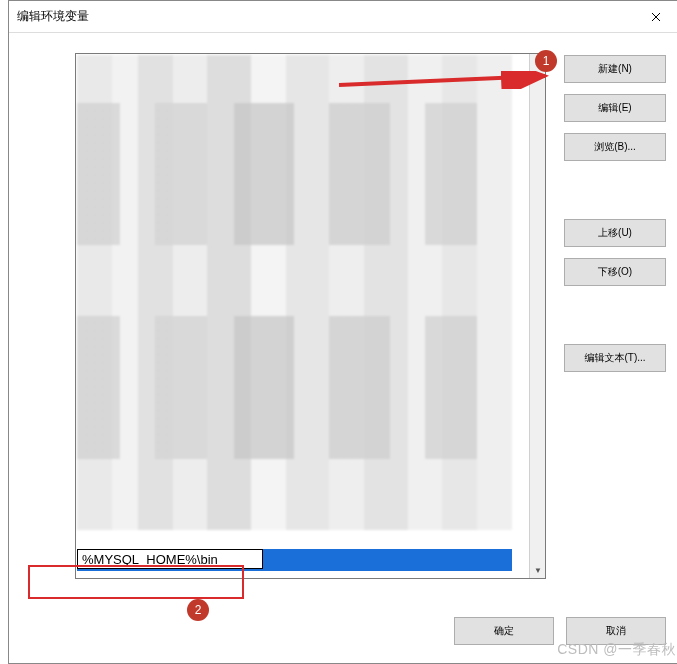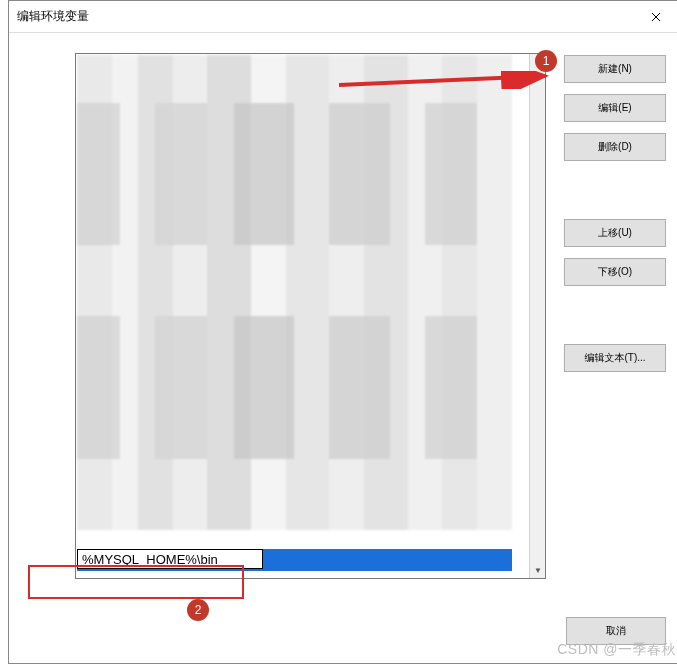--- a/index.html
+++ b/index.html
@@ -230,31 +230,32 @@
           <div class="scrollbar">
             <div class="scrollbar-arrow">▲</div>
             <div class="scrollbar-arrow down">▼</div>
           </div>
         </div>
       </div>
 
       <div class="side-buttons">
         <button class="btn">新建(N)</button>
         <button class="btn">编辑(E)</button>
-        <button class="btn">删除(D)</button>
+        <button class="btn">浏览(B)...</button>
         <div class="btn-group-gap"></div>
         <button class="btn">上移(U)</button>
         <button class="btn">下移(O)</button>
         <div class="btn-group-gap"></div>
         <button class="btn">编辑文本(T)...</button>
       </div>
 
     </div>
 
     <div class="bottom-buttons">
+      <button class="btn">确定</button>
       <button class="btn">取消</button>
     </div>
 
   </div>
 
   <svg class="red-arrow arrow1" viewBox="0 0 218 18">
     <defs>
       <marker id="ah" markerWidth="12" markerHeight="10" refX="11" refY="5" orient="auto">
         <path d="M0,0 L12,5 L0,10 Z" fill="#d92b2b"></path>
       </marker>

